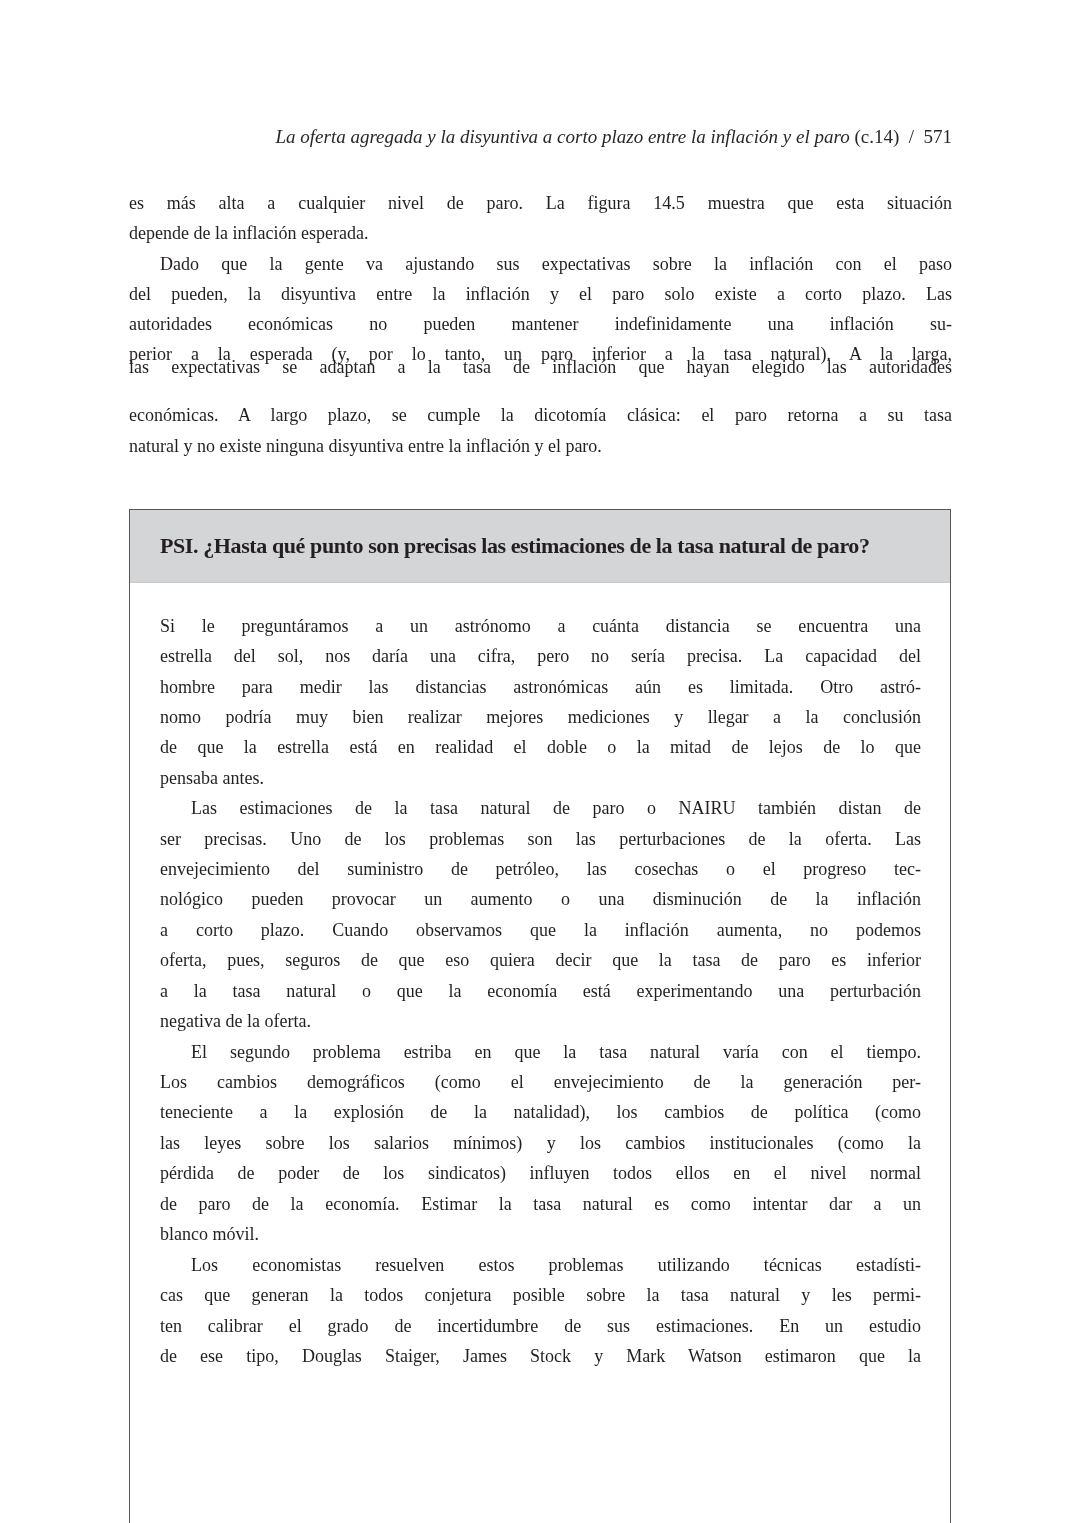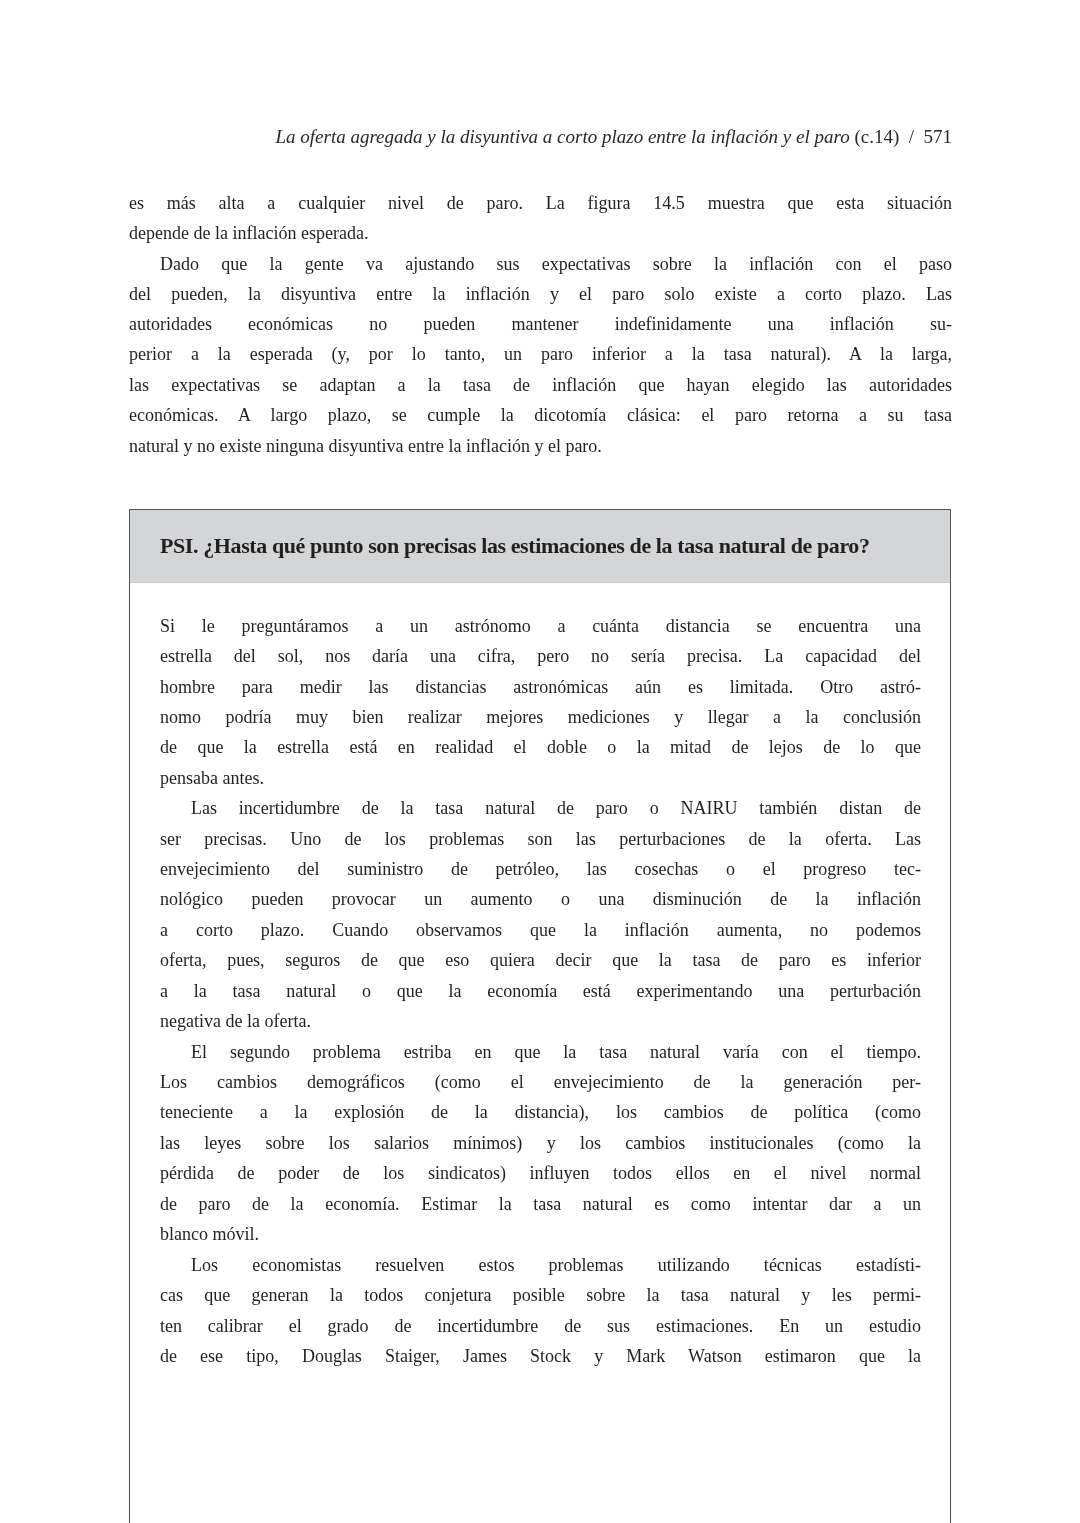--- a/index.html
+++ b/index.html
@@ -45,49 +45,49 @@
   <span>571</span>
 </div>
 
 <div>
   <div class="line body-line" style="top:188px">es más alta a cualquier nivel de paro. La figura 14.5 muestra que esta situación</div>
   <div class="line body-line last" style="top:218px">depende de la inflación esperada.</div>
   <div class="line body-line indent" style="top:249px">Dado que la gente va ajustando sus expectativas sobre la inflación con el paso</div>
   <div class="line body-line" style="top:279px">del pueden, la disyuntiva entre la inflación y el paro solo existe a corto plazo. Las</div>
   <div class="line body-line" style="top:309px">autoridades económicas no pueden mantener indefinidamente una inflación su-</div>
   <div class="line body-line" style="top:339px">perior a la esperada (y, por lo tanto, un paro inferior a la tasa natural). A la larga,</div>
-  <div class="line body-line" style="top:370px">las expectativas se adaptan a la tasa de inflación que hayan elegido las autoridades</div>
+  <div class="line body-line" style="top:352px">las expectativas se adaptan a la tasa de inflación que hayan elegido las autoridades</div>
   <div class="line body-line" style="top:400px">económicas. A largo plazo, se cumple la dicotomía clásica: el paro retorna a su tasa</div>
   <div class="line body-line last" style="top:431px">natural y no existe ninguna disyuntiva entre la inflación y el paro.</div>
 </div>
 
 <div class="psi-box">
   <div class="psi-header">
     <div class="psi-title">PSI. ¿Hasta qué punto son precisas las estimaciones de la tasa natural de paro?</div>
   </div>
 </div>
 
 <div>
   <div class="line box-line" style="top:611px">Si le preguntáramos a un astrónomo a cuánta distancia se encuentra una</div>
   <div class="line box-line" style="top:641px">estrella del sol, nos daría una cifra, pero no sería precisa. La capacidad del</div>
   <div class="line box-line" style="top:672px">hombre para medir las distancias astronómicas aún es limitada. Otro astró-</div>
   <div class="line box-line" style="top:702px">nomo podría muy bien realizar mejores mediciones y llegar a la conclusión</div>
   <div class="line box-line" style="top:732px">de que la estrella está en realidad el doble o la mitad de lejos de lo que</div>
   <div class="line box-line last" style="top:763px">pensaba antes.</div>
-  <div class="line box-line indent" style="top:793px">Las incertidumbre de la tasa natural de paro o NAIRU también distan de</div>
+  <div class="line box-line indent" style="top:793px">Las estimaciones de la tasa natural de paro o NAIRU también distan de</div>
   <div class="line box-line" style="top:824px">ser precisas. Uno de los problemas son las perturbaciones de la oferta. Las</div>
   <div class="line box-line" style="top:854px">envejecimiento del suministro de petróleo, las cosechas o el progreso tec-</div>
   <div class="line box-line" style="top:884px">nológico pueden provocar un aumento o una disminución de la inflación</div>
   <div class="line box-line" style="top:915px">a corto plazo. Cuando observamos que la inflación aumenta, no podemos</div>
   <div class="line box-line" style="top:945px">oferta, pues, seguros de que eso quiera decir que la tasa de paro es inferior</div>
   <div class="line box-line" style="top:976px">a la tasa natural o que la economía está experimentando una perturbación</div>
   <div class="line box-line last" style="top:1006px">negativa de la oferta.</div>
   <div class="line box-line indent" style="top:1037px">El segundo problema estriba en que la tasa natural varía con el tiempo.</div>
   <div class="line box-line" style="top:1067px">Los cambios demográficos (como el envejecimiento de la generación per-</div>
-  <div class="line box-line" style="top:1097px">teneciente a la explosión de la distancia), los cambios de política (como</div>
+  <div class="line box-line" style="top:1097px">teneciente a la explosión de la natalidad), los cambios de política (como</div>
   <div class="line box-line" style="top:1128px">las leyes sobre los salarios mínimos) y los cambios institucionales (como la</div>
   <div class="line box-line" style="top:1158px">pérdida de poder de los sindicatos) influyen todos ellos en el nivel normal</div>
   <div class="line box-line" style="top:1189px">de paro de la economía. Estimar la tasa natural es como intentar dar a un</div>
   <div class="line box-line last" style="top:1219px">blanco móvil.</div>
   <div class="line box-line indent" style="top:1250px">Los economistas resuelven estos problemas utilizando técnicas estadísti-</div>
   <div class="line box-line" style="top:1280px">cas que generan la todos conjetura posible sobre la tasa natural y les permi-</div>
   <div class="line box-line" style="top:1311px">ten calibrar el grado de incertidumbre de sus estimaciones. En un estudio</div>
   <div class="line box-line" style="top:1341px">de ese tipo, Douglas Staiger, James Stock y Mark Watson estimaron que la</div>
 </div>
 

